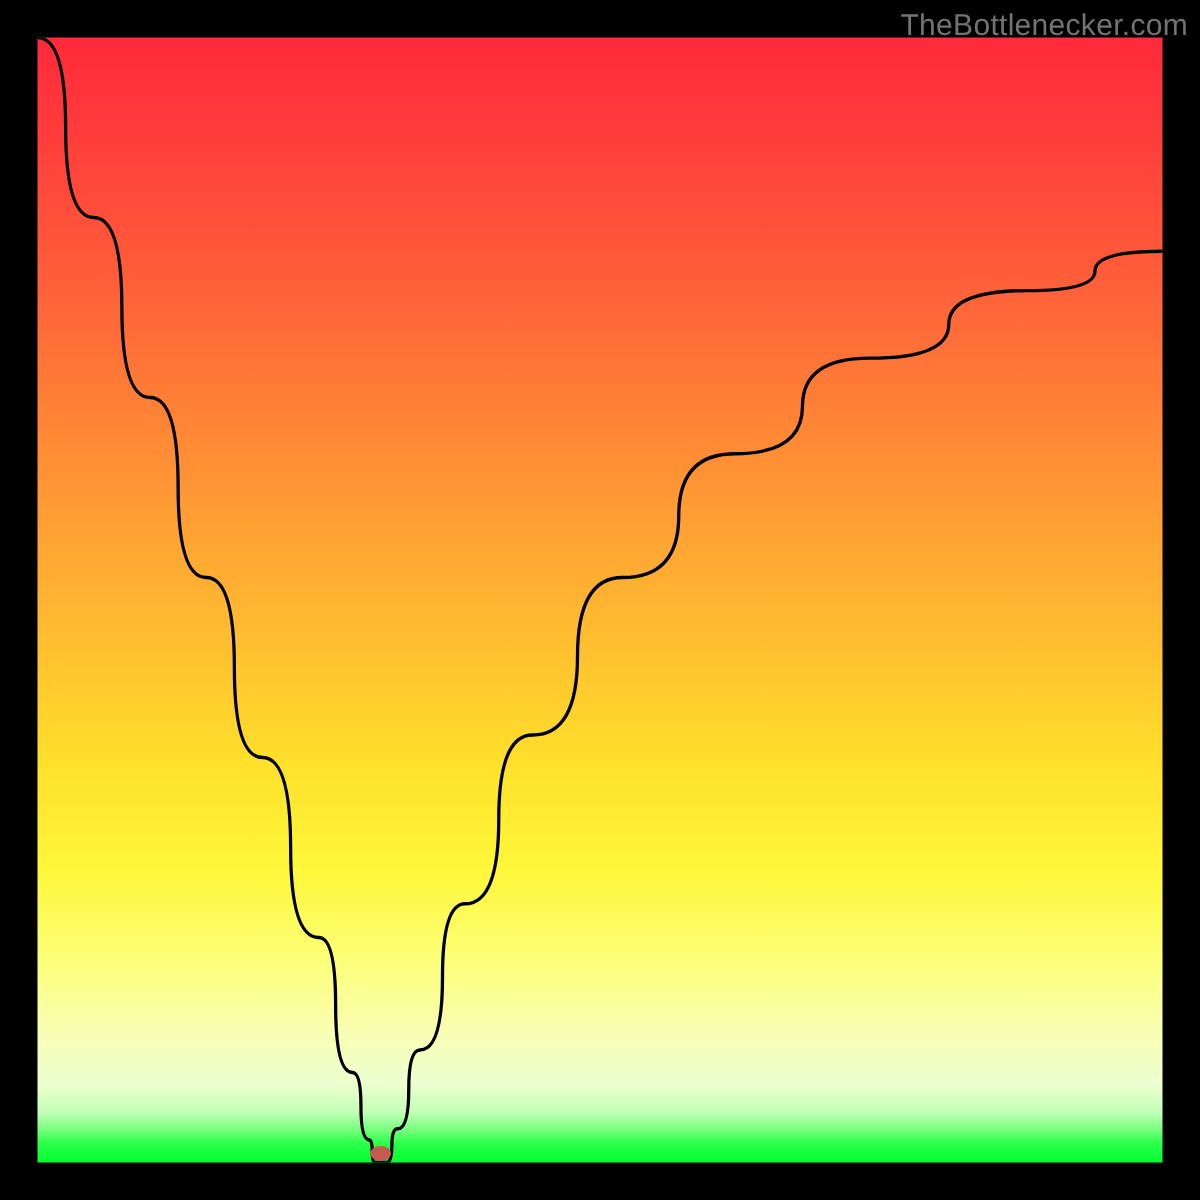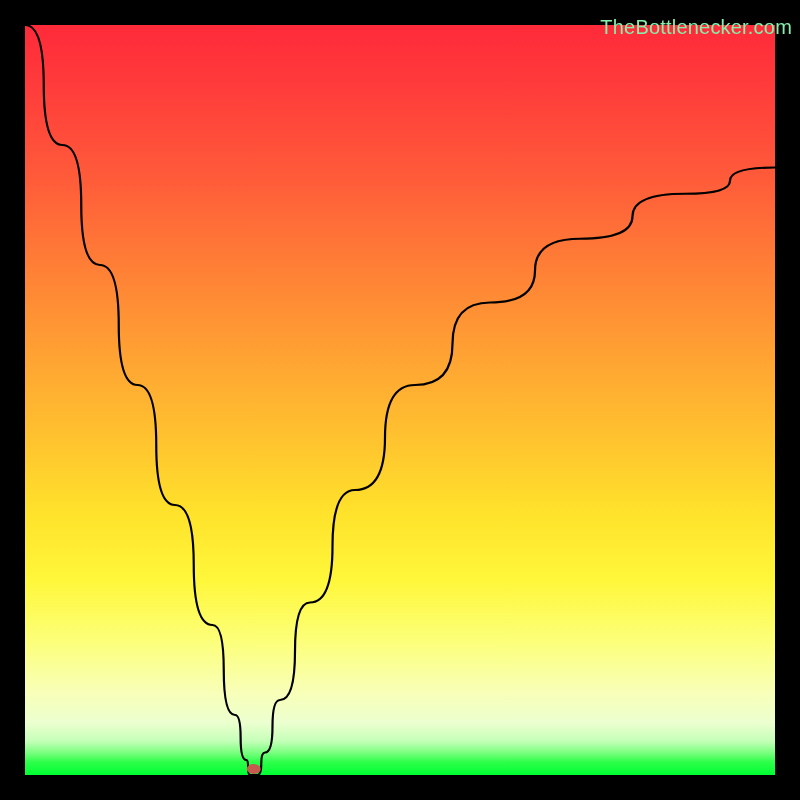--- a/index.html
+++ b/index.html
@@ -45,23 +45,23 @@
   }
   .plot-area svg {
     position: absolute;
     inset: 0;
     width: 100%;
     height: 100%;
     display: block;
   }
   .watermark {
     position: absolute;
-    top: 16px;
+    top: 6px;
     right: 8px;
-    color: #86efac;
+    color: #737373;
     font-size: 20px;
     letter-spacing: 0.2px;
     font-weight: 400;
     user-select: none;
     pointer-events: none;
   }
 </style>
 </head>
 <body>
 

